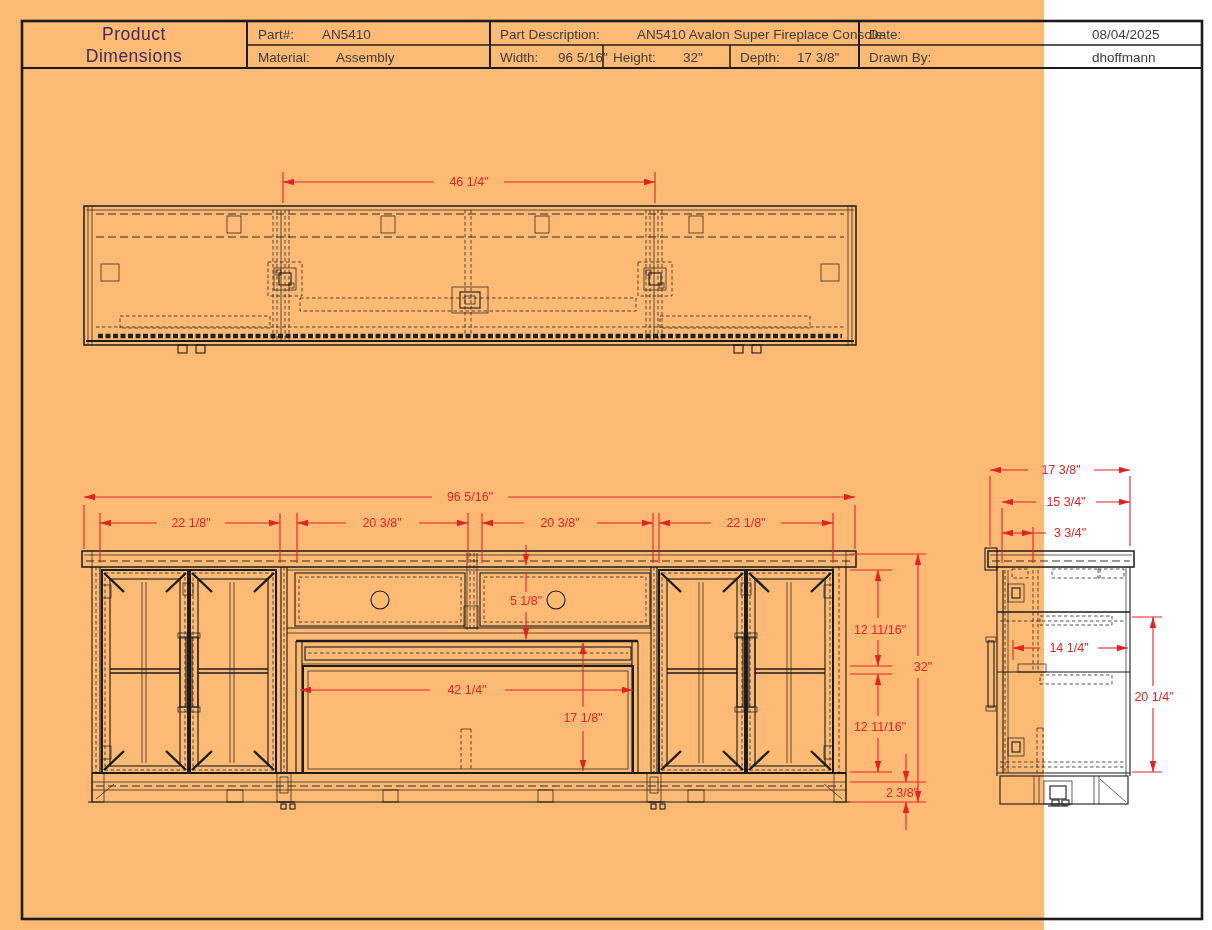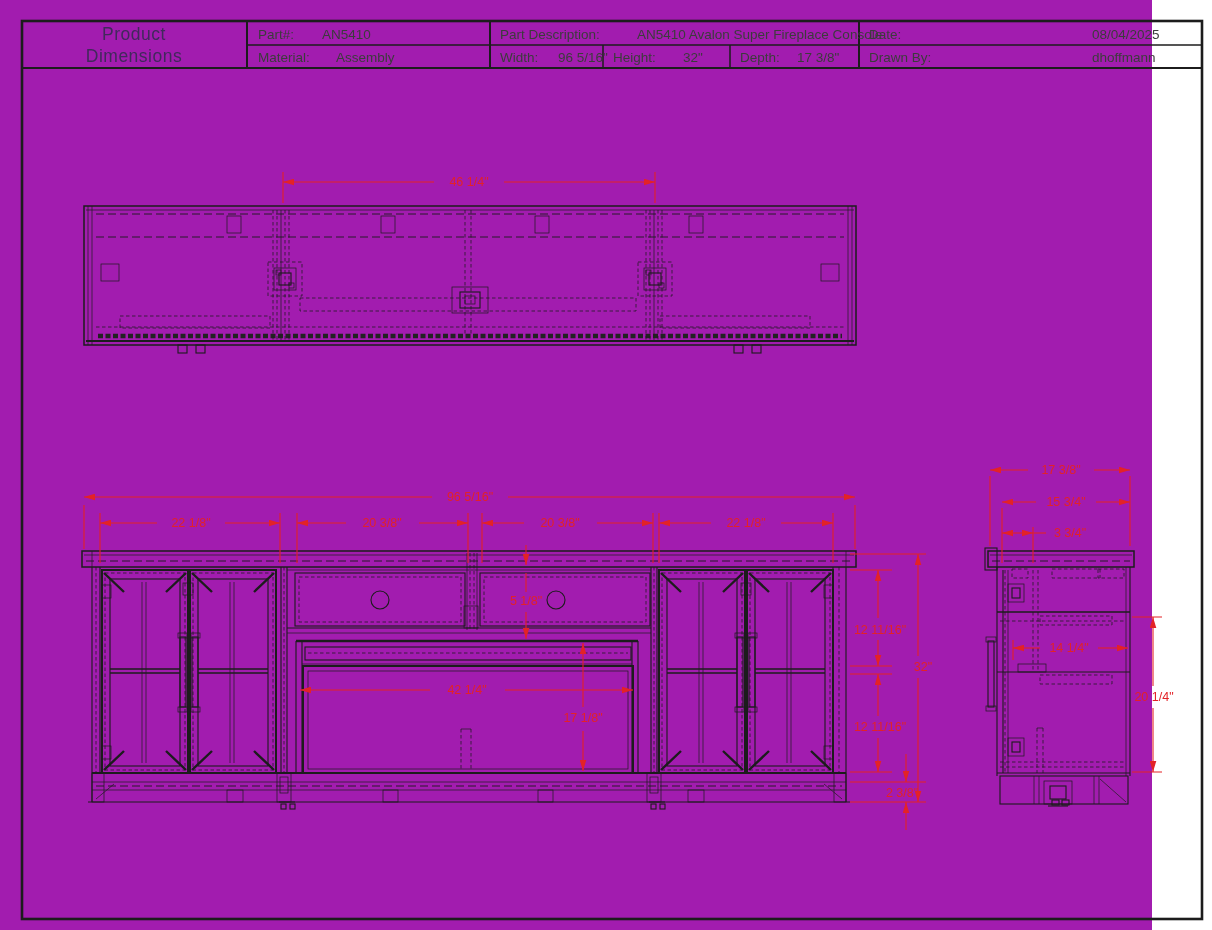--- a/index.html
+++ b/index.html
@@ -2,21 +2,21 @@
 <html style="--dim: #e32227; --title: #41295c; --ink: #1c1c1c;"><head>
 <meta charset="utf-8">
 <style>
   :root{
     --dim:#e32227;
     --title:#41295c;
     --ink:#1c1c1c;
     --tbtext:#3c3c3c;
   }
   html,body{margin:0;padding:0;background:#fff;}
-  .stage{width:1152px;height:930px;position:relative;background:#a21caf;}
+  .stage{width:1044px;height:930px;position:relative;background:#fdba74;}
   svg{display:block;}
   
   .ln{stroke:var(--ink);fill:none;stroke-width:1.1;}
   .xthick{stroke:var(--ink);fill:none;stroke-width:2.4;}
   .thick{stroke:var(--ink);fill:none;stroke-width:2;}
   .med{stroke:var(--ink);fill:none;stroke-width:1.5;}
   .thin{stroke:var(--ink);fill:none;stroke-width:0.7;}
   .dash{stroke:var(--ink);fill:none;stroke-width:0.9;stroke-dasharray:8 4;}
   .dash2{stroke:var(--ink);fill:none;stroke-width:0.75;stroke-dasharray:3.5 2.5;}
   .hatch{stroke:#222;fill:none;stroke-width:4.5;stroke-dasharray:5 2.5;}

